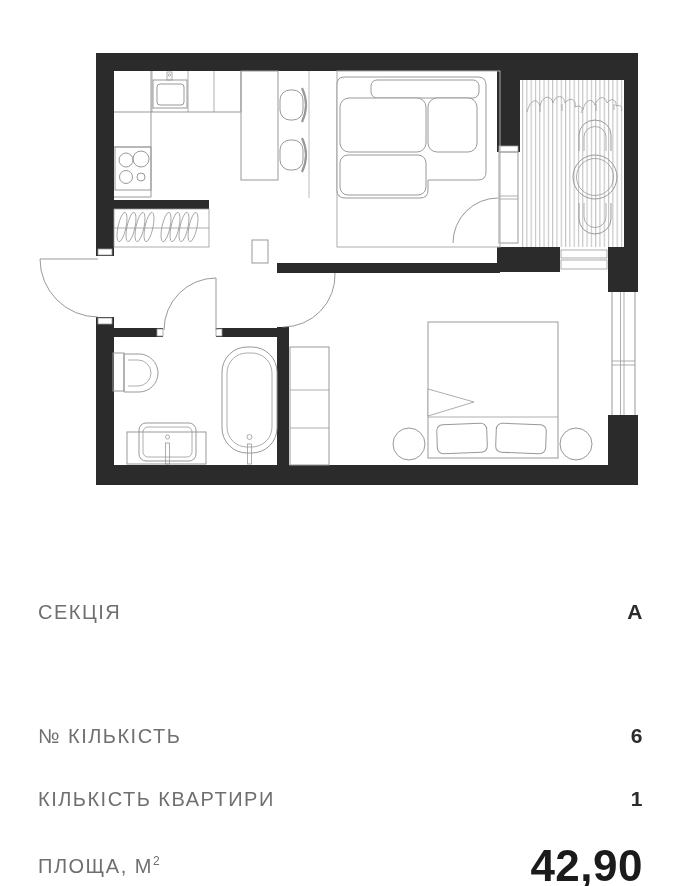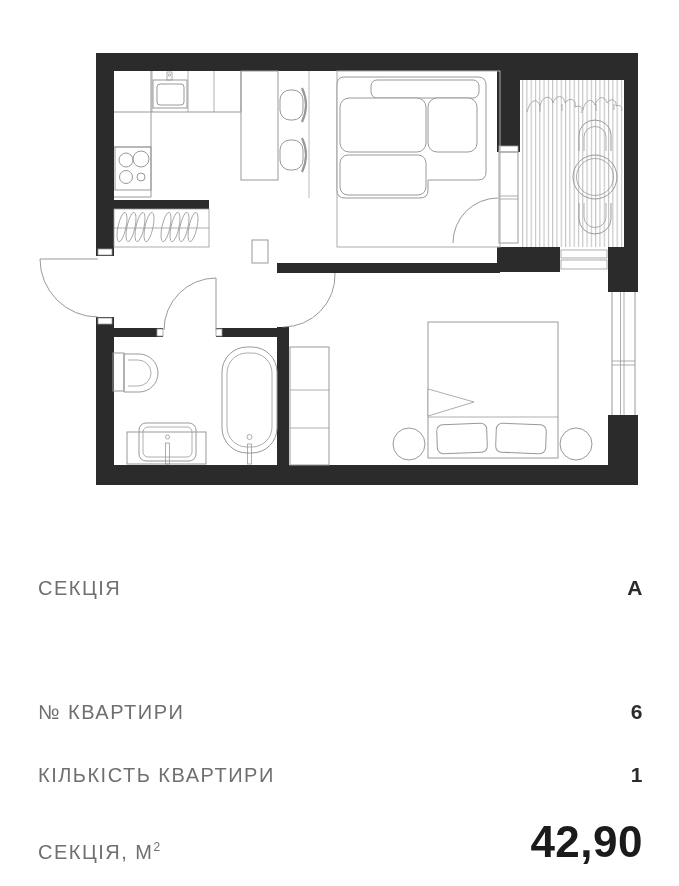--- a/index.html
+++ b/index.html
@@ -8,21 +8,21 @@
     font-family:"Liberation Sans", sans-serif;
   }
   .plan{position:absolute;left:0;top:0;}
   .wall{fill:var(--wall,#2b2b2b);}
   .ln{fill:none;stroke:var(--line,#999999);stroke-width:1;}
   .lnf{fill:#ffffff;stroke:var(--line,#999999);stroke-width:1;}
   .thin{stroke-width:0.8;}
   .rug{stroke:#ababab;}
   .row{
     position:absolute;left:38px;right:36px;
-    display:flex;justify-content:space-between;align-items:flex-end;
+    display:flex;justify-content:space-between;align-items:center;margin-top:24px;
   }
   .lbl{
     font-size:20px;letter-spacing:1.5px;color:var(--labelc,#6f6f6f);
     white-space:nowrap;
   }
   .lbl sup{font-size:12px;letter-spacing:0;}
   .val{
     font-size:21px;font-weight:bold;color:var(--valc,#2b2b2b);letter-spacing:0.5px;
   }
   .val-area{
@@ -203,25 +203,25 @@
       <path class="ln thin" d="M620.5,292 V415 M624,292 V415"></path>
       <path class="ln thin" d="M612,361 H635 M612,365 H635"></path>
     </g>
   </svg>
 
   <div class="row" style="top:576px">
     <span class="lbl">СЕКЦІЯ</span>
     <span class="val">А</span>
   </div>
   <div class="row" style="top:700px">
-    <span class="lbl">№ КВАРТИРИ</span>
+    <span class="lbl">№ КІЛЬКІСТЬ</span>
     <span class="val">6</span>
   </div>
   <div class="row" style="top:763px">
     <span class="lbl">КІЛЬКІСТЬ КВАРТИРИ</span>
     <span class="val">1</span>
   </div>
   <div class="row" style="top:820px">
-    <span class="lbl"><span>СЕКЦІЯ, М</span><sup>2</sup></span>
+    <span class="lbl"><span>ПЛОЩА, М</span><sup>2</sup></span>
     <span class="val-area">42,90</span>
   </div>
 
 </div>
 
 </body></html>

